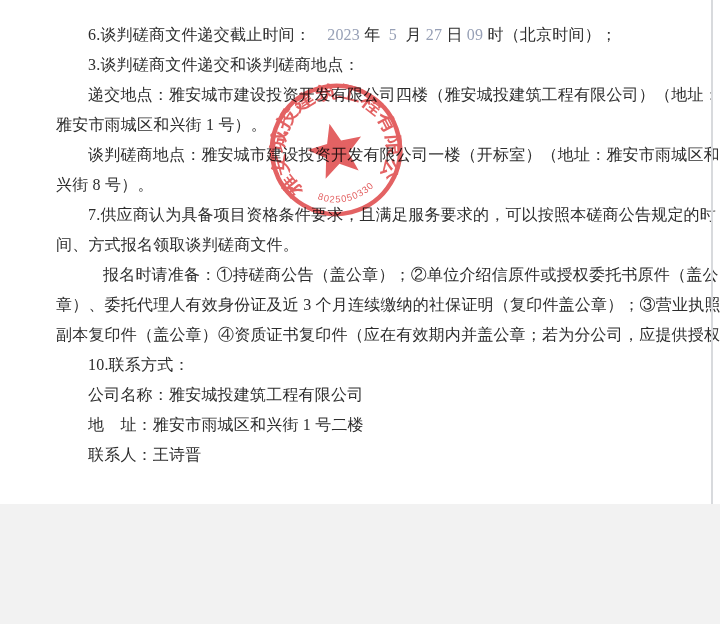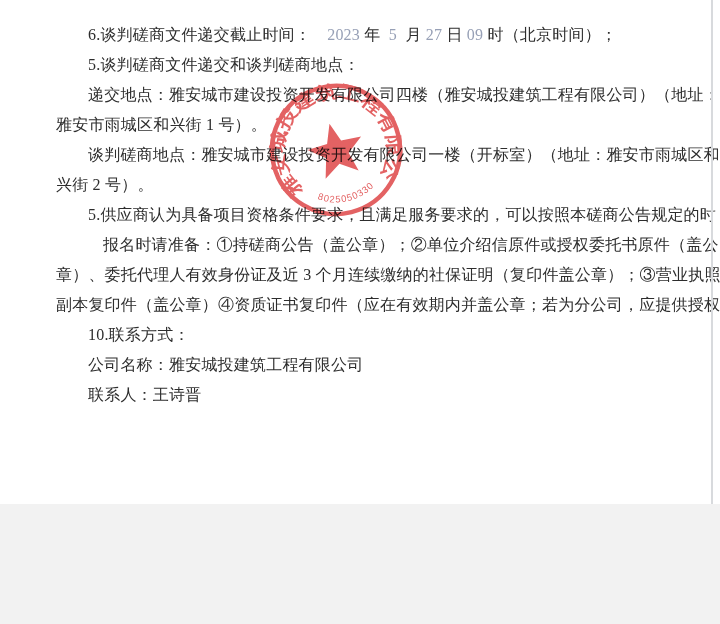--- a/index.html
+++ b/index.html
@@ -66,31 +66,33 @@
     letter-spacing:1px;
   }
 </style>
 </head>
 <body>
 
 <div class="page">
 
   <div class="doc">
       <div class="line item"><span class="seg-text">6.谈判磋商文件递交截止时间：　</span><span class="seg-value">2023</span><span class="seg-text"> 年  </span><span class="seg-value">5</span><span class="seg-text">  月 </span><span class="seg-value">27</span><span class="seg-text"> 日 </span><span class="seg-value">09</span><span class="seg-text"> 时（北京时间）；</span></div>
-      <div class="line item"><span class="seg-text">5.谈判磋商文件递交和谈判磋商地点：</span></div>
+      <div class="line item"><span class="seg-text">3.谈判磋商文件递交和谈判磋商地点：</span></div>
       <div class="line item"><span class="seg-text">递交地点：雅安城市建设投资开发有限公司四楼（雅安城投建筑工程有限公司）（地址：</span></div>
       <div class="line wrap"><span class="seg-text">雅安市雨城区和兴街 1 号）。</span></div>
       <div class="line item"><span class="seg-text">谈判磋商地点：雅安城市建设投资开发有限公司一楼（开标室）（地址：雅安市雨城区和</span></div>
-      <div class="line wrap"><span class="seg-text">兴街 2 号）。</span></div>
-      <div class="line item"><span class="seg-text">5.供应商认为具备项目资格条件要求，且满足服务要求的，可以按照本磋商公告规定的时</span></div>
+      <div class="line wrap"><span class="seg-text">兴街 8 号）。</span></div>
+      <div class="line item"><span class="seg-text">7.供应商认为具备项目资格条件要求，且满足服务要求的，可以按照本磋商公告规定的时</span></div>
+      <div class="line wrap"><span class="seg-text">间、方式报名领取谈判磋商文件。</span></div>
       <div class="line deep"><span class="seg-text">报名时请准备：①持磋商公告（盖公章）；②单位介绍信原件或授权委托书原件（盖公</span></div>
       <div class="line wrap"><span class="seg-text">章）、委托代理人有效身份证及近 3 个月连续缴纳的社保证明（复印件盖公章）；③营业执照</span></div>
       <div class="line wrap"><span class="seg-text">副本复印件（盖公章）④资质证书复印件（应在有效期内并盖公章；若为分公司，应提供授权</span></div>
       <div class="line item"><span class="seg-text">10.联系方式：</span></div>
       <div class="line item"><span class="seg-text">公司名称：雅安城投建筑工程有限公司</span></div>
+      <div class="line item"><span class="seg-text">地　址：雅安市雨城区和兴街 1 号二楼</span></div>
       <div class="line item"><span class="seg-text">联系人：王诗晋</span></div>
     </div>
 
   <svg class="stamp" viewBox="-84 -84 168 168" xmlns="http://www.w3.org/2000/svg">
     <g transform="rotate(-14)">
       <circle class="ring" r="64" fill="none" stroke-width="4.5"></circle>
       <path class="star" transform="translate(0,2)" d="M0,-29 L7.2,-9.9 L27.6,-9 L11.6,3.7 L17,23.4 L0,12.2 L-17,23.4 L-11.6,3.7 L-27.6,-9 L-7.2,-9.9 Z"></path>
       <path id="arcTop" d="M -41.5 31 A 52 52 0 1 1 41.5 31" fill="none"></path>
       <path id="arcBot" d="M -34 40 A 52.5 52.5 0 0 0 34 40" fill="none"></path>
       <text class="stamp-company-text">

